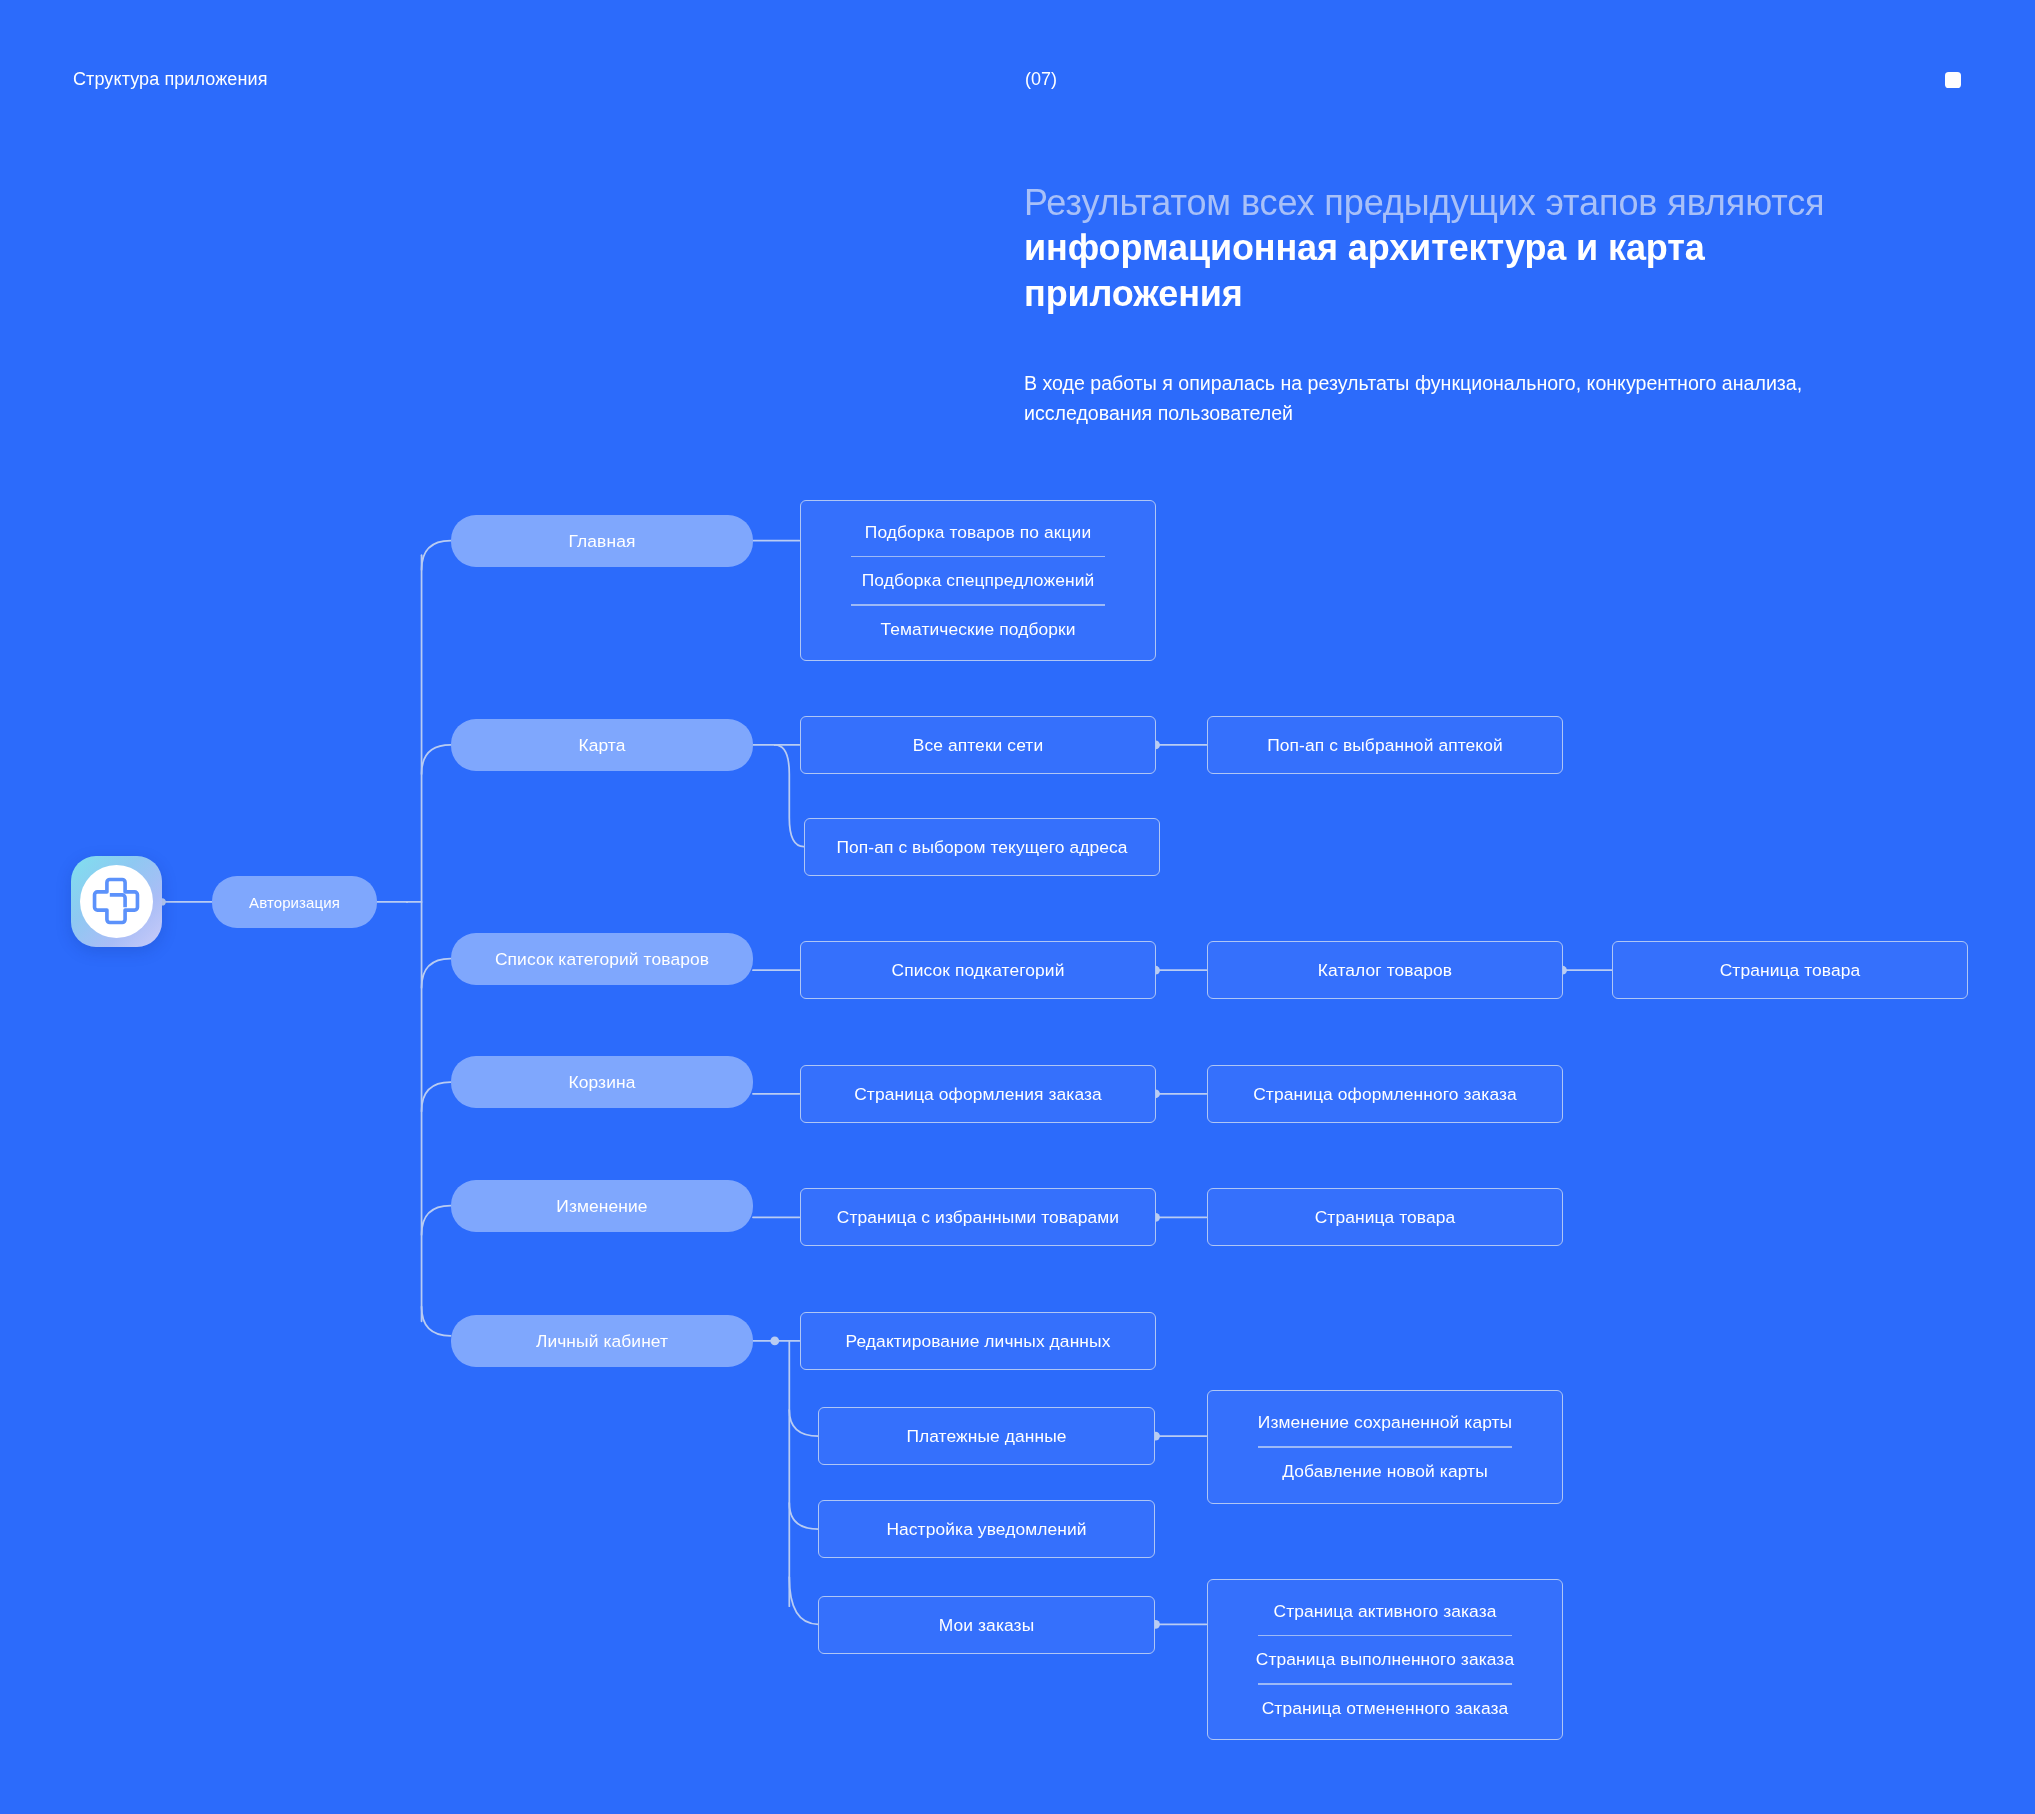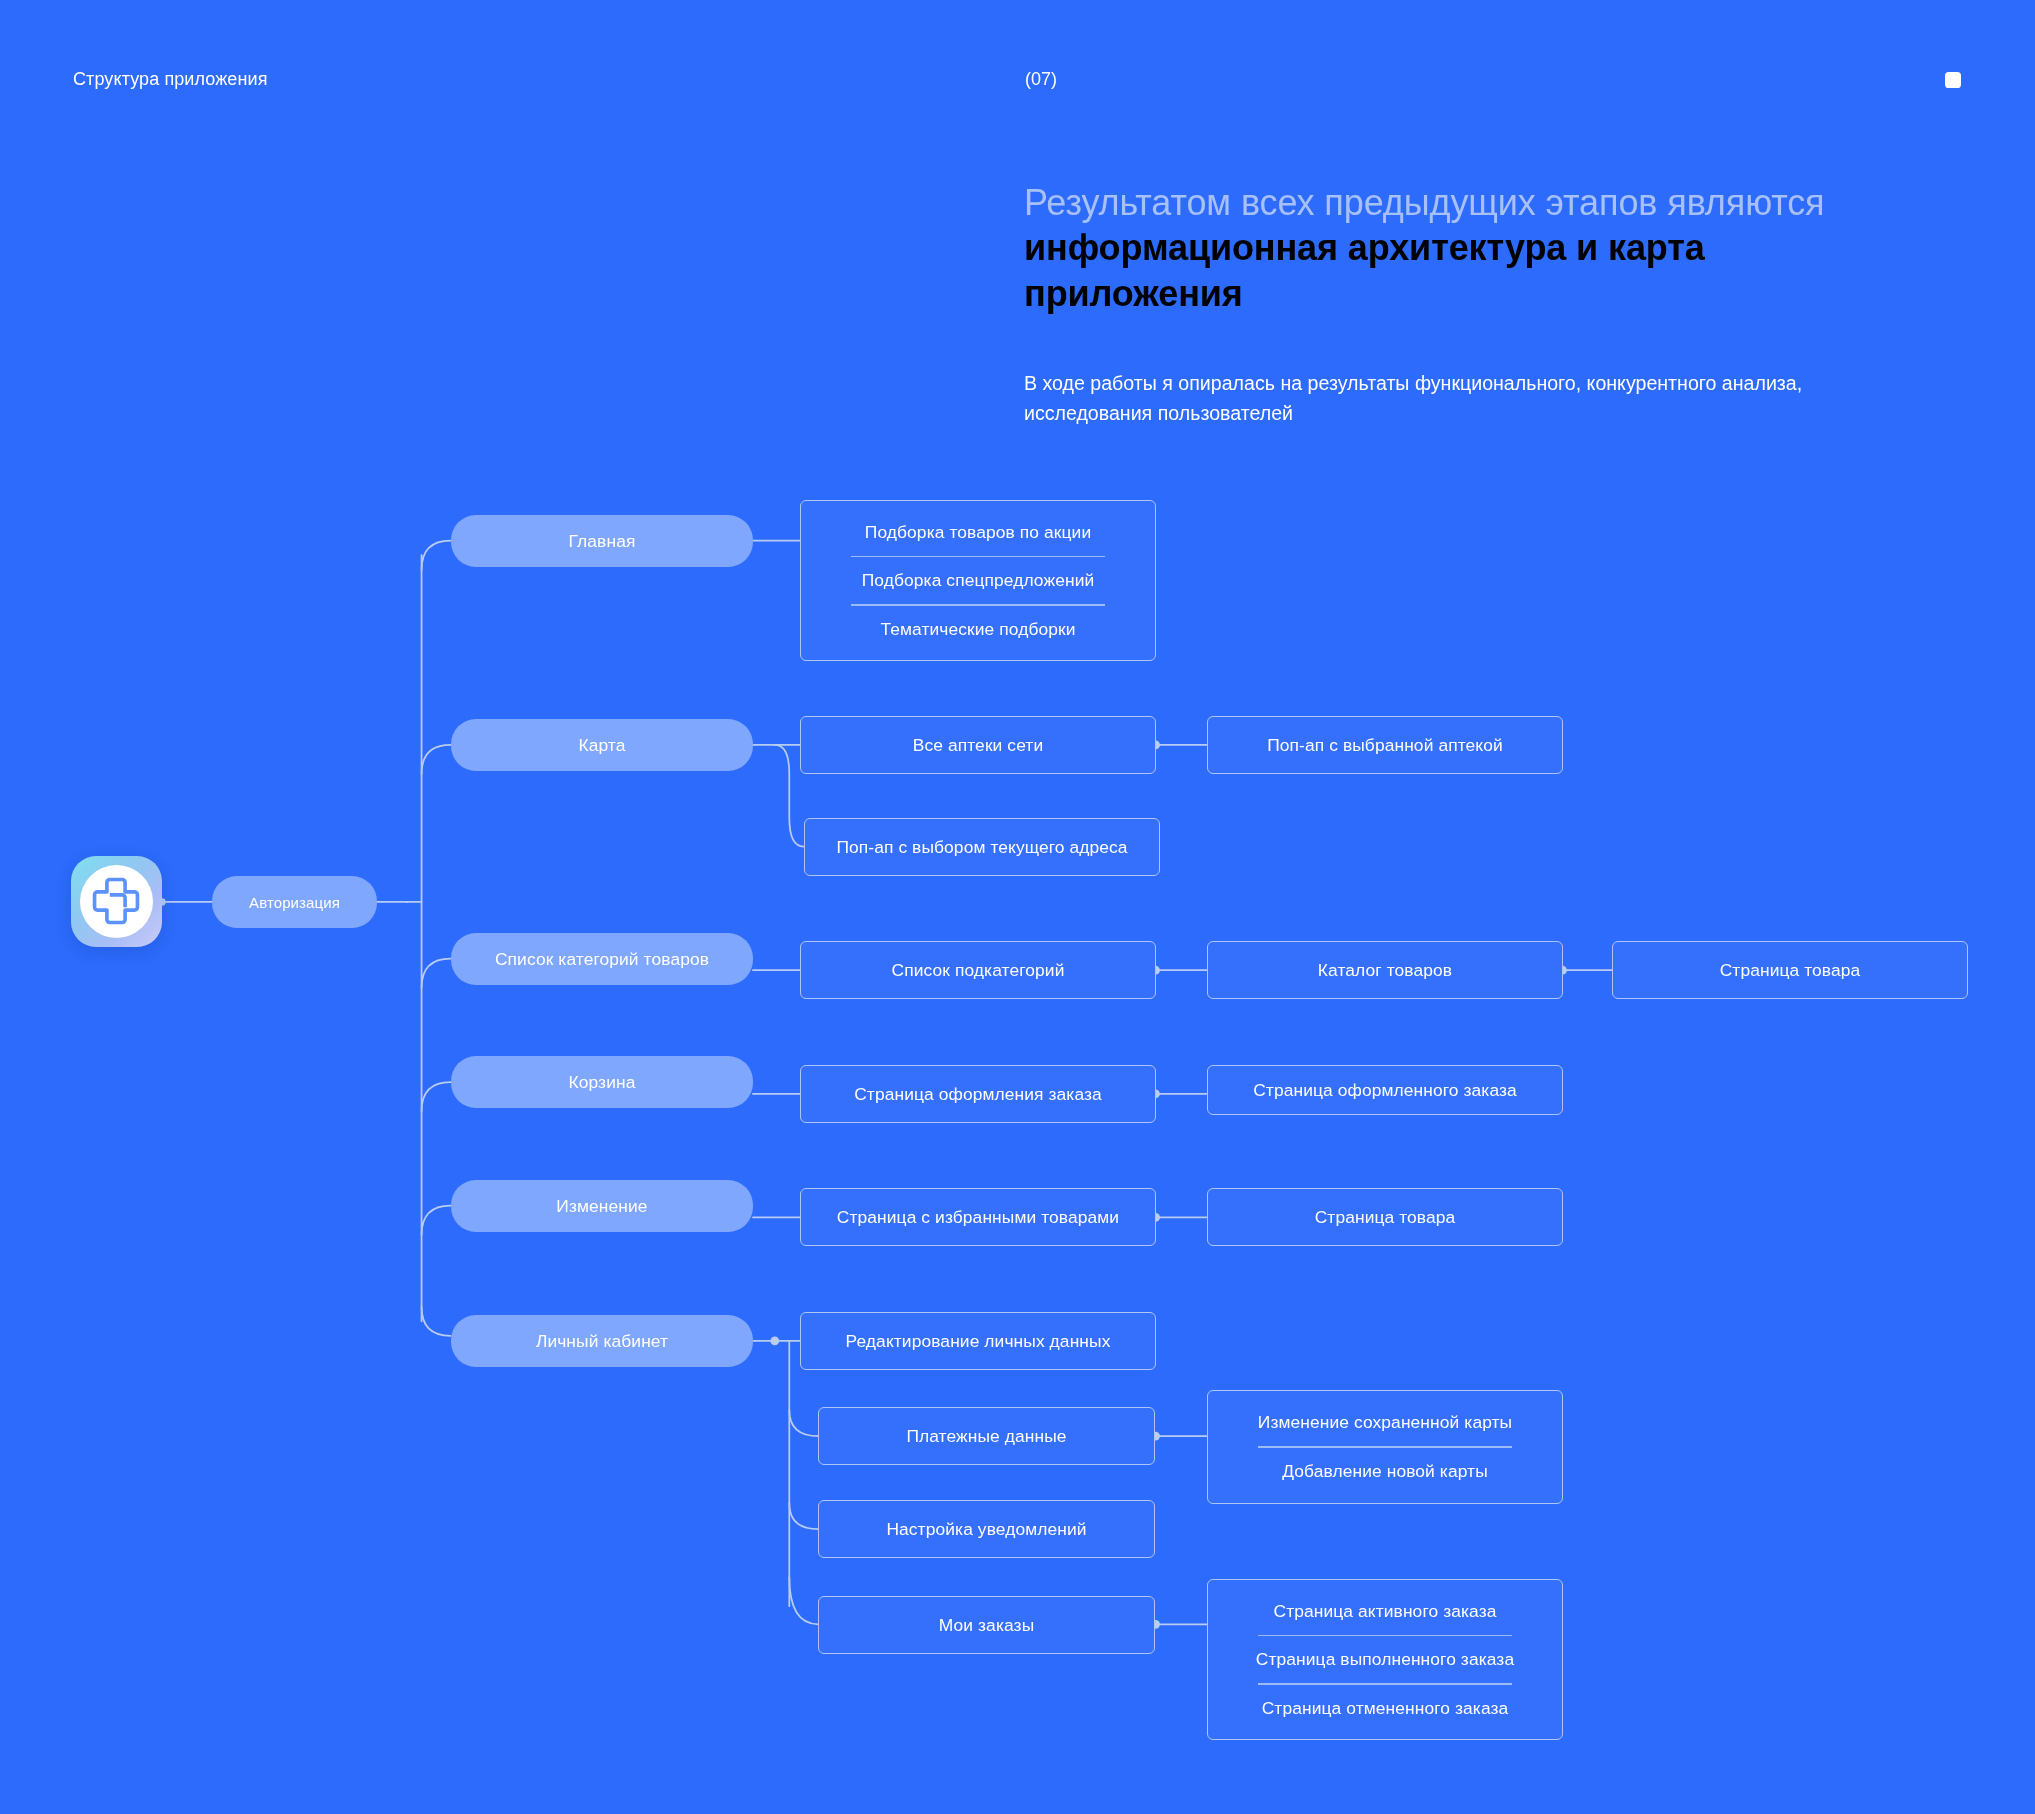--- a/index.html
+++ b/index.html
@@ -26,21 +26,21 @@
     position:absolute; left:1945px; top:72px;
     width:16px; height:16px; border-radius:3.6px; background:#FDFDFE;
   }
 
   
   .headline {
     position:absolute; left:1024px; top:180px; width:807px;
     font-size:36px; line-height:1.26; letter-spacing:-0.1px;
   }
   .headline .muted { color:#A8C0F8; font-weight:400; }
-  .headline .strong { color:#000000; font-weight:700; }
+  .headline .strong { color:#ffffff; font-weight:700; }
 
   .subtitle {
     position:absolute; left:1024px; top:369px; width:814px;
     font-size:19.6px; line-height:1.52; color:#FFFFFF; font-weight:400;
   }
 
   
   .diagram { position:absolute; left:0; top:0; width:2035px; height:1814px; }
   svg.wires { position:absolute; left:0; top:0; width:2035px; height:1814px; pointer-events:none; }
 
@@ -231,21 +231,21 @@
   </div>
 
   <div class="node-fill" style="left:451px; top:1056px; width:302px; height:52px;">
     <span>Корзина</span>
   </div>
   <div class="node-card" style="left:800px; top:1065px; width:356px; height:58px;">
     <div class="row">
         <span>Страница оформления заказа</span>
       </div>
   </div>
-  <div class="node-card" style="left:1207px; top:1065px; width:356px; height:50px;">
+  <div class="node-card" style="left:1207px; top:1065px; width:356px; height:58px;">
     <div class="row">
         <span>Страница оформленного заказа</span>
       </div>
   </div>
 
   <div class="node-fill" style="left:451px; top:1180px; width:302px; height:52px;">
     <span>Изменение</span>
   </div>
   <div class="node-card" style="left:800px; top:1188px; width:356px; height:58px;">
     <div class="row">

